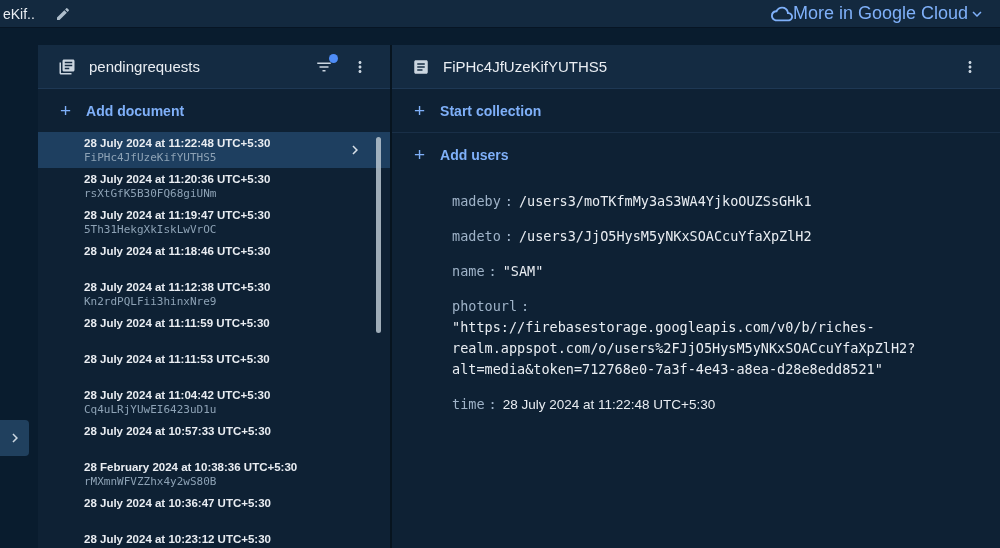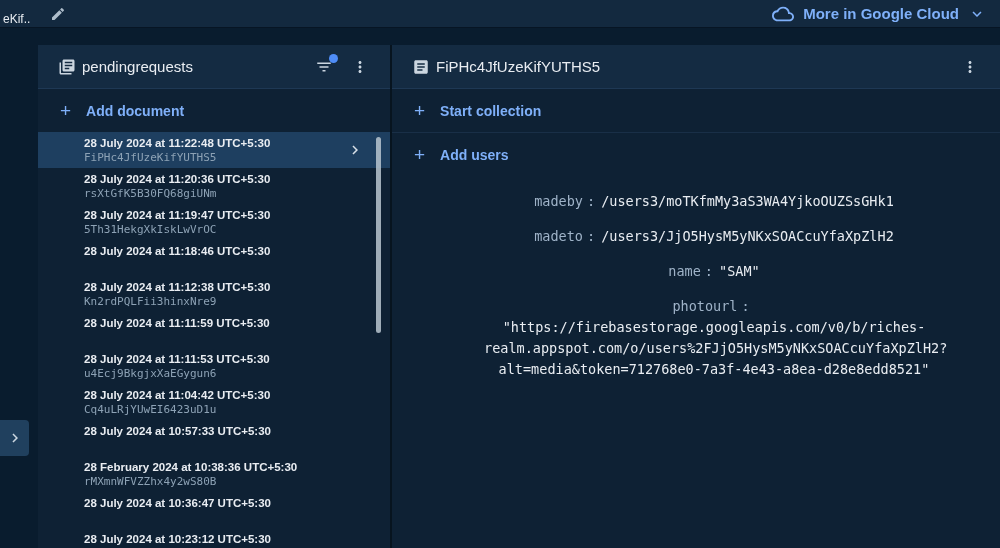--- a/index.html
+++ b/index.html
@@ -12,38 +12,38 @@
   }
   .icon-svg{display:block;}
   
   .topbar{
     position:absolute;top:0;left:0;right:0;height:28px;
     background:var(--topbar_bg,#13293f);
     border-bottom:1px solid #071524;
     display:flex;align-items:center;justify-content:space-between;
     padding:0 14px 0 3px;box-sizing:border-box;
   }
-  .topbar-left{display:flex;align-items:flex-end;gap:16px;font-size:12px;color:var(--text,#e9edf2);}
-  .topbar-right{display:flex;align-items:center;gap:9px;color:var(--accent,#7fb0f9);font-weight:bold;font-size:15px;cursor:pointer;}
+  .topbar-left{display:flex;align-items:center;gap:16px;font-size:14px;color:var(--text,#e9edf2);}
+  .topbar-right{display:flex;align-items:center;color:var(--accent,#7fb0f9);font-weight:normal;font-size:18px;cursor:pointer;}
   
   .side-rail{position:absolute;top:28px;left:0;width:38px;bottom:0;}
   .rail-expand{
     position:absolute;left:0;top:392px;width:29px;height:36px;
     background:#20405e;border-radius:0 4px 4px 0;
     display:flex;align-items:center;justify-content:center;cursor:pointer;
   }
   .panels{position:absolute;top:45px;left:38px;right:0;bottom:0;display:flex;}
   .panel{background:var(--panel_bg,#0e2134);box-sizing:border-box;}
   .panel-header{
     height:44px;display:flex;align-items:center;
     padding:0 18px 0 20px;box-sizing:border-box;
     background:var(--panel_header_bg,#142b42);
     border-bottom:1px solid rgba(127,176,249,0.10);
   }
-  .panel-title{font-size:15px;margin-left:6px;color:var(--text,#e9edf2);white-space:nowrap;overflow:hidden;}
+  .panel-title{font-size:15px;margin-left:13px;color:var(--text,#e9edf2);white-space:nowrap;overflow:hidden;}
   .spacer{flex:1;}
   .icon-btn{position:relative;display:flex;align-items:center;justify-content:center;width:24px;height:24px;cursor:pointer;}
   .filter-dot{position:absolute;top:-1px;right:-2px;width:9px;height:9px;border-radius:50%;background:var(--filter_dot,#4f8df7);}
   .left-panel{width:352px;position:relative;flex:none;}
   .right-panel{flex:1;border-left:2px solid #07141f;}
   
   .add-row{
     height:43px;display:flex;align-items:center;gap:15px;
     padding-left:22px;color:var(--accent,#7fb0f9);
     font-weight:bold;font-size:14px;cursor:pointer;
@@ -57,21 +57,21 @@
   .doc-row.selected{background:var(--selected_row_bg,#1e3f60);}
   .doc-time{font-size:11.5px;font-weight:bold;line-height:16px;white-space:nowrap;color:var(--text,#e9edf2);}
   .doc-id{font-family:"DejaVu Sans Mono",monospace;font-size:11px;line-height:14px;color:var(--muted,#8da2b5);white-space:nowrap;}
   .row-chevron{display:none;position:absolute;right:26px;top:9px;}
   .doc-row.selected .row-chevron{display:block;}
   .scroll-thumb{
     position:absolute;right:9px;top:92px;width:5px;height:196px;
     background:#b9c5d0;border-radius:3px;opacity:.85;cursor:pointer;
   }
   
-  .field-list{padding:15px 24px 0 60px;text-align:center;}
+  .field-list{padding:15px 24px 0 60px;}
   .field-row{
     margin-bottom:14px;font-family:"DejaVu Sans Mono",monospace;
     font-size:13.5px;line-height:21px;cursor:pointer;
   }
   .field-key{color:var(--key_text,#9fb3c8);}
   .field-colon{color:var(--key_text,#9fb3c8);margin:0 6px 0 4px;}
   .field-value{color:var(--text,#e9edf2);white-space:pre-wrap;display:inline-block;vertical-align:top;max-width:460px;}
   .field-value.timestamp{font-family:"Liberation Sans",sans-serif;}
 </style>
 </head>
@@ -164,21 +164,20 @@
 
   </div>
 
   <div class="doc-row">
     <div class="doc-time">28 July 2024 at 11:11:59 UTC+5:30</div>
 
   </div>
 
   <div class="doc-row">
     <div class="doc-time">28 July 2024 at 11:11:53 UTC+5:30</div>
-    <div class="doc-id">u4Ecj9BkgjxXaEGygun6</div>
 
   </div>
 
   <div class="doc-row">
     <div class="doc-time">28 July 2024 at 11:04:42 UTC+5:30</div>
     <div class="doc-id">Cq4uLRjYUwEI6423uD1u</div>
 
   </div>
 
   <div class="doc-row">
@@ -239,16 +238,19 @@
   <div class="field-row">
     <span class="field-key">name</span><span class="field-colon">:</span><span class="field-value string">"SAM"</span>
   </div>
 
   <div class="field-row">
     <span class="field-key">photourl</span><span class="field-colon">:</span><span class="field-value string">"https://firebasestorage.googleapis.com/v0/b/riches-
 realm.appspot.com/o/users%2FJjO5HysM5yNKxSOACcuYfaXpZlH2?
 alt=media&amp;token=712768e0-7a3f-4e43-a8ea-d28e8edd8521"</span>
   </div>
 
+  <div class="field-row">
+    <span class="field-key">time</span><span class="field-colon">:</span><span class="field-value timestamp">28 July 2024 at 11:22:48 UTC+5:30</span>
+  </div>
 </div>
   </section>
 
 </div>
 
 </body></html>

